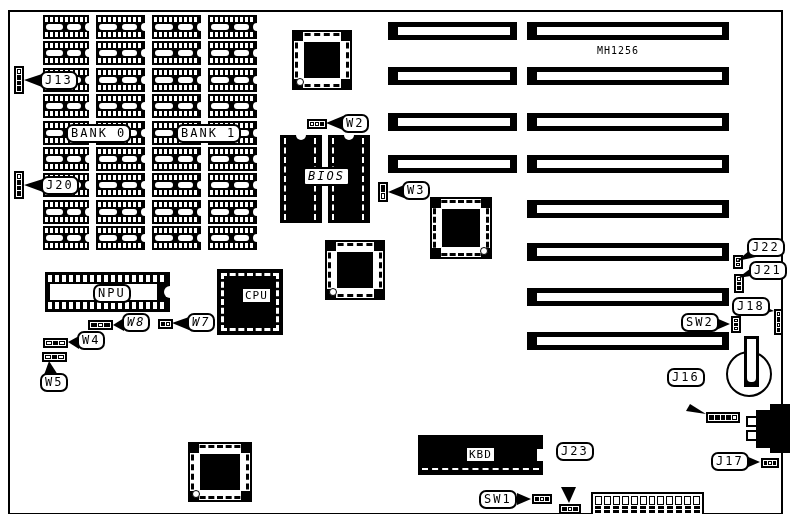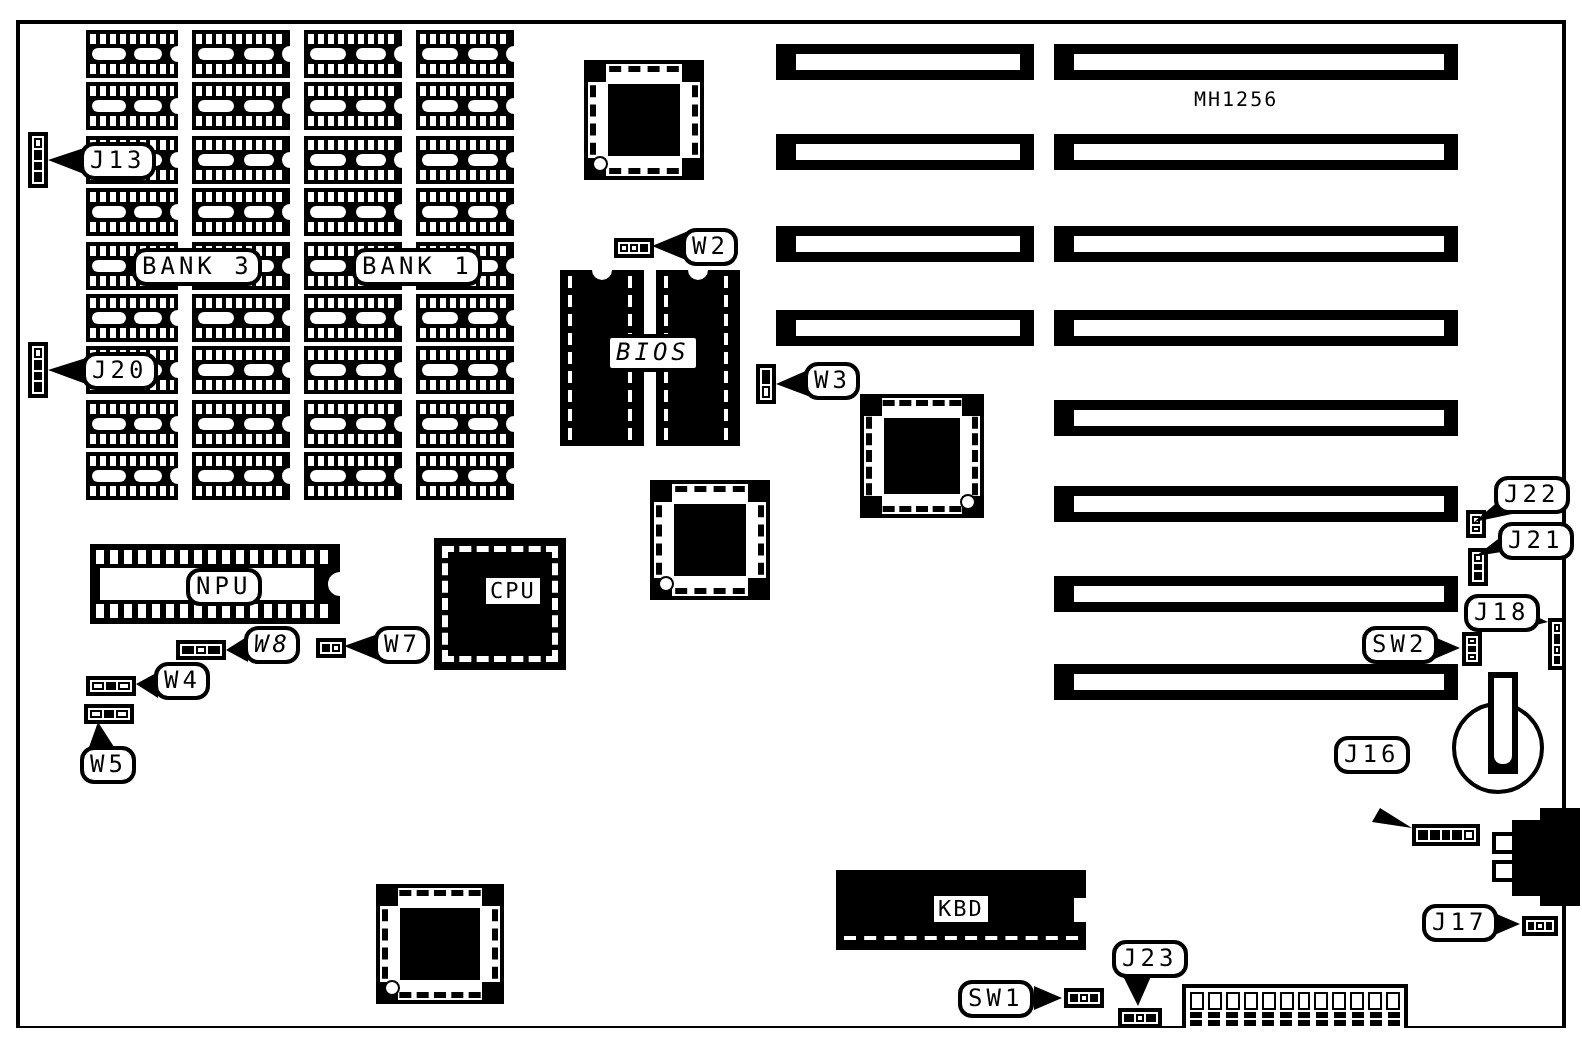--- a/index.html
+++ b/index.html
@@ -582,36 +582,36 @@
       <div class="cell b"></div>
     </div>
   <div class="hdr" style="left:559px;top:504px;width:22px;height:10px;">
       <div class="cell b"></div>
       <div class="cell w"></div>
       <div class="cell b"></div>
     </div>
 
   <div class="callout" style="left:40px;top:71px;">J13</div>
   <div class="callout" style="left:41px;top:176px;">J20</div>
-  <div class="callout" style="left:66px;top:124px;">BANK 3</div>
+  <div class="callout" style="left:66px;top:124px;">BANK 0</div>
   <div class="callout" style="left:176px;top:124px;">BANK 1</div>
   <div class="callout" style="left:341px;top:114px;">W2</div>
   <div class="callout" style="left:402px;top:181px;">W3</div>
   <div class="callout" style="left:122px;top:313px;font-style:italic;">W8</div>
-  <div class="callout" style="left:187px;top:313px;">W7</div>
+  <div class="callout" style="left:187px;top:313px;font-style:italic;">W7</div>
   <div class="callout" style="left:77px;top:331px;">W4</div>
   <div class="callout" style="left:40px;top:373px;">W5</div>
   <div class="callout" style="left:747px;top:238px;">J22</div>
   <div class="callout" style="left:749px;top:261px;">J21</div>
   <div class="callout" style="left:732px;top:297px;">J18</div>
   <div class="callout" style="left:681px;top:313px;">SW2</div>
   <div class="callout" style="left:667px;top:368px;">J16</div>
   <div class="callout" style="left:711px;top:452px;">J17</div>
   <div class="callout" style="left:479px;top:490px;">SW1</div>
-  <div class="callout" style="left:556px;top:470px;">J23</div>
+  <div class="callout" style="left:556px;top:442px;">J23</div>
 
   <svg class="ptr" width="791" height="527">
     <polygon points="24,80 42,74 42,87"></polygon>
     <polygon points="24,185 43,179 43,192"></polygon>
     <polygon points="326,123 343,116 343,130"></polygon>
     <polygon points="388,192 404,185 404,198"></polygon>
     <polygon points="113,325 124,318 124,331"></polygon>
     <polygon points="172,323 189,317 189,330"></polygon>
     <polygon points="68,342 79,336 79,349"></polygon>
     <polygon points="49,361 44,375 58,375"></polygon>

